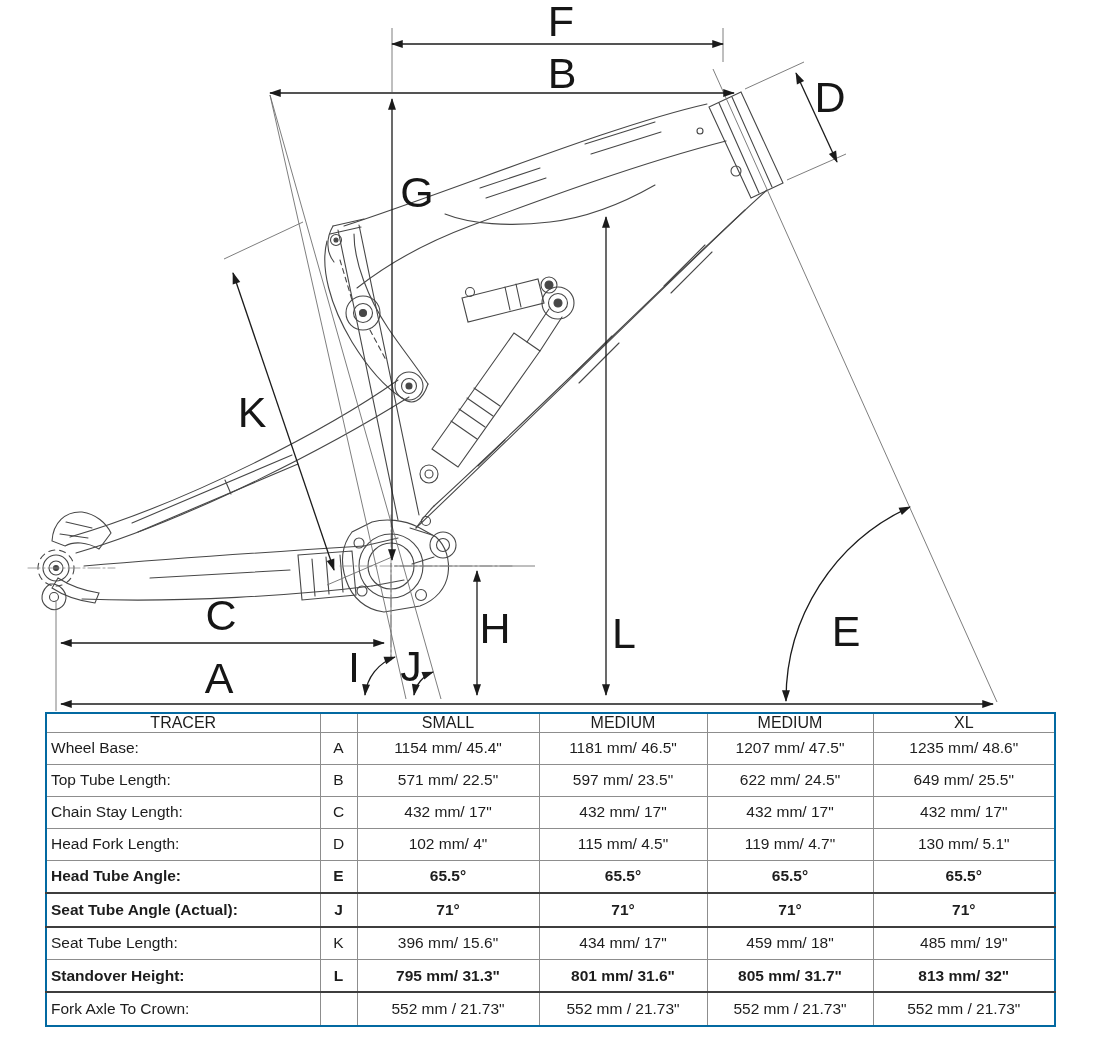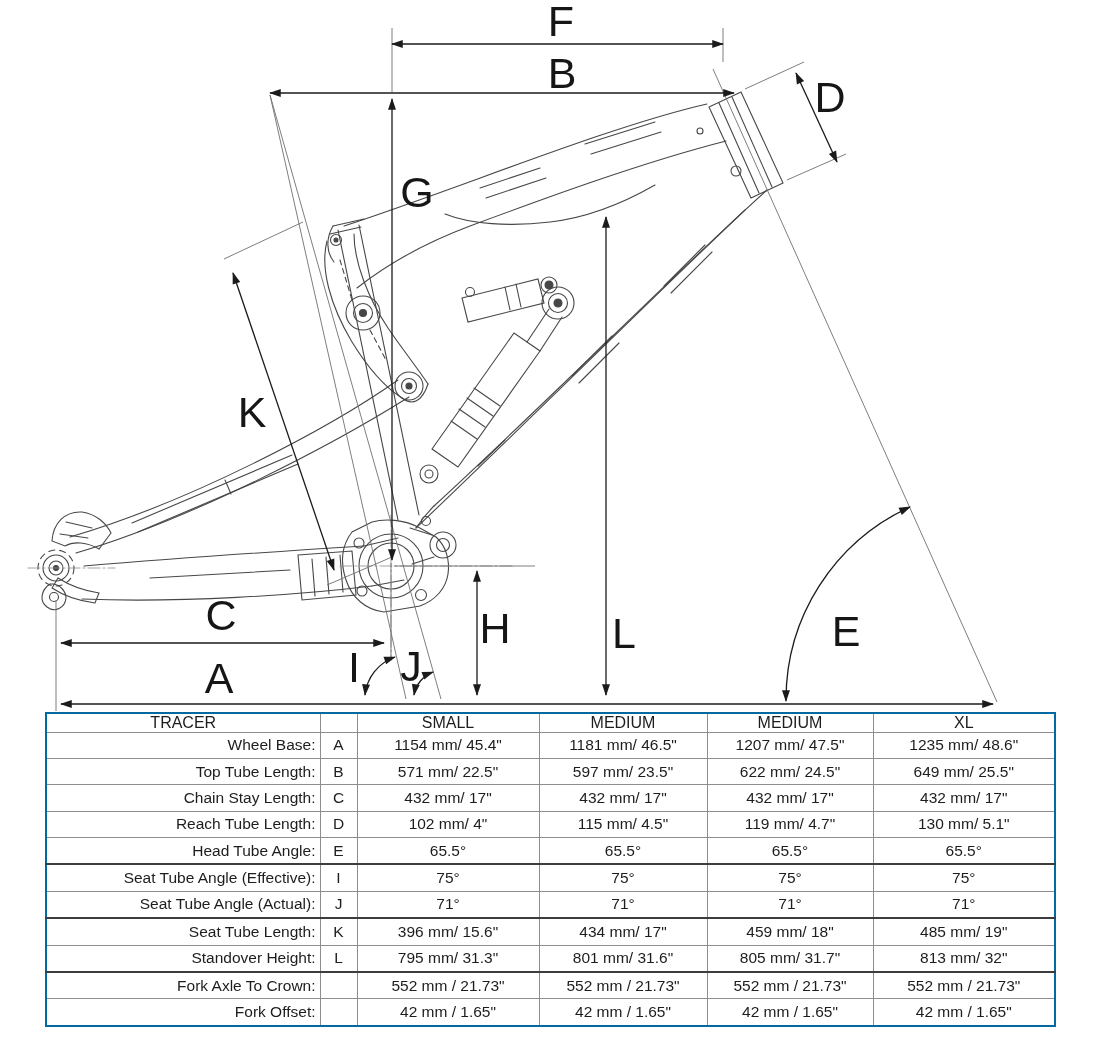--- a/index.html
+++ b/index.html
@@ -2,23 +2,23 @@
 <html><head>
 <meta charset="utf-8">
 <style>
   html,body{margin:0;padding:0;background:#fff;}
   body{width:1100px;height:1058px;position:relative;font-family:"Liberation Sans",sans-serif;overflow:hidden;}
   svg.diagram{position:absolute;left:0;top:0;}
   .dim-label{font-family:"Liberation Sans",sans-serif;font-size:43px;fill:#161616;}
   table.geo{position:absolute;left:45px;top:712px;width:1011px;height:315px;border-collapse:collapse;table-layout:fixed;border:2px solid #0369a1;background:#fff;}
   table.geo th,table.geo td{border:1px solid #8d8d8d;font-size:15.5px;font-weight:400;color:#1d1d1d;padding:0 4px;white-space:nowrap;overflow:hidden;line-height:1.05;height:18px;}
   table.geo th{font-size:16px;}
-  .lbl{text-align:right;}
+  .lbl{text-align:left;}
   .ltr,.val,table.geo th{text-align:center;}
-  tr.grp td{border-bottom:2px solid #3d3d3d;}
+  tr.grp td{border-bottom:2px solid #3d3d3d;font-weight:bold;}
 </style>
 </head>
 <body>
 
 <svg class="diagram" width="1100" height="713" viewBox="0 0 1100 713">
   <defs>
     <marker id="arr" viewBox="0 0 10 10" refX="9.2" refY="5" markerWidth="13" markerHeight="9" orient="auto-start-reverse">
       <path d="M0,1.6 L10,5 L0,8.4 Z" fill="#1b1b1b"></path>
     </marker>
   </defs>
@@ -233,42 +233,34 @@
       </tr>
       <tr>
         <td class="lbl">Chain Stay Length:</td>
         <td class="ltr">C</td>
         <td class="val">432 mm/ 17"</td>
         <td class="val">432 mm/ 17"</td>
         <td class="val">432 mm/ 17"</td>
         <td class="val">432 mm/ 17"</td>
       </tr>
       <tr>
-        <td class="lbl">Reach Tube Length:</td>
+        <td class="lbl">Head Fork Length:</td>
         <td class="ltr">D</td>
         <td class="val">102 mm/ 4"</td>
         <td class="val">115 mm/ 4.5"</td>
         <td class="val">119 mm/ 4.7"</td>
         <td class="val">130 mm/ 5.1"</td>
       </tr>
       <tr class="grp">
         <td class="lbl">Head Tube Angle:</td>
         <td class="ltr">E</td>
         <td class="val">65.5°</td>
         <td class="val">65.5°</td>
         <td class="val">65.5°</td>
         <td class="val">65.5°</td>
-      </tr>
-      <tr>
-        <td class="lbl">Seat Tube Angle (Effective):</td>
-        <td class="ltr">I</td>
-        <td class="val">75°</td>
-        <td class="val">75°</td>
-        <td class="val">75°</td>
-        <td class="val">75°</td>
       </tr>
       <tr class="grp">
         <td class="lbl">Seat Tube Angle (Actual):</td>
         <td class="ltr">J</td>
         <td class="val">71°</td>
         <td class="val">71°</td>
         <td class="val">71°</td>
         <td class="val">71°</td>
       </tr>
       <tr>
@@ -288,22 +280,14 @@
         <td class="val">813 mm/ 32"</td>
       </tr>
       <tr>
         <td class="lbl">Fork Axle To Crown:</td>
         <td class="ltr"></td>
         <td class="val">552 mm / 21.73"</td>
         <td class="val">552 mm / 21.73"</td>
         <td class="val">552 mm / 21.73"</td>
         <td class="val">552 mm / 21.73"</td>
       </tr>
-      <tr>
-        <td class="lbl">Fork Offset:</td>
-        <td class="ltr"></td>
-        <td class="val">42 mm / 1.65"</td>
-        <td class="val">42 mm / 1.65"</td>
-        <td class="val">42 mm / 1.65"</td>
-        <td class="val">42 mm / 1.65"</td>
-      </tr>
     </tbody>
 </table>
 
 </body></html>

